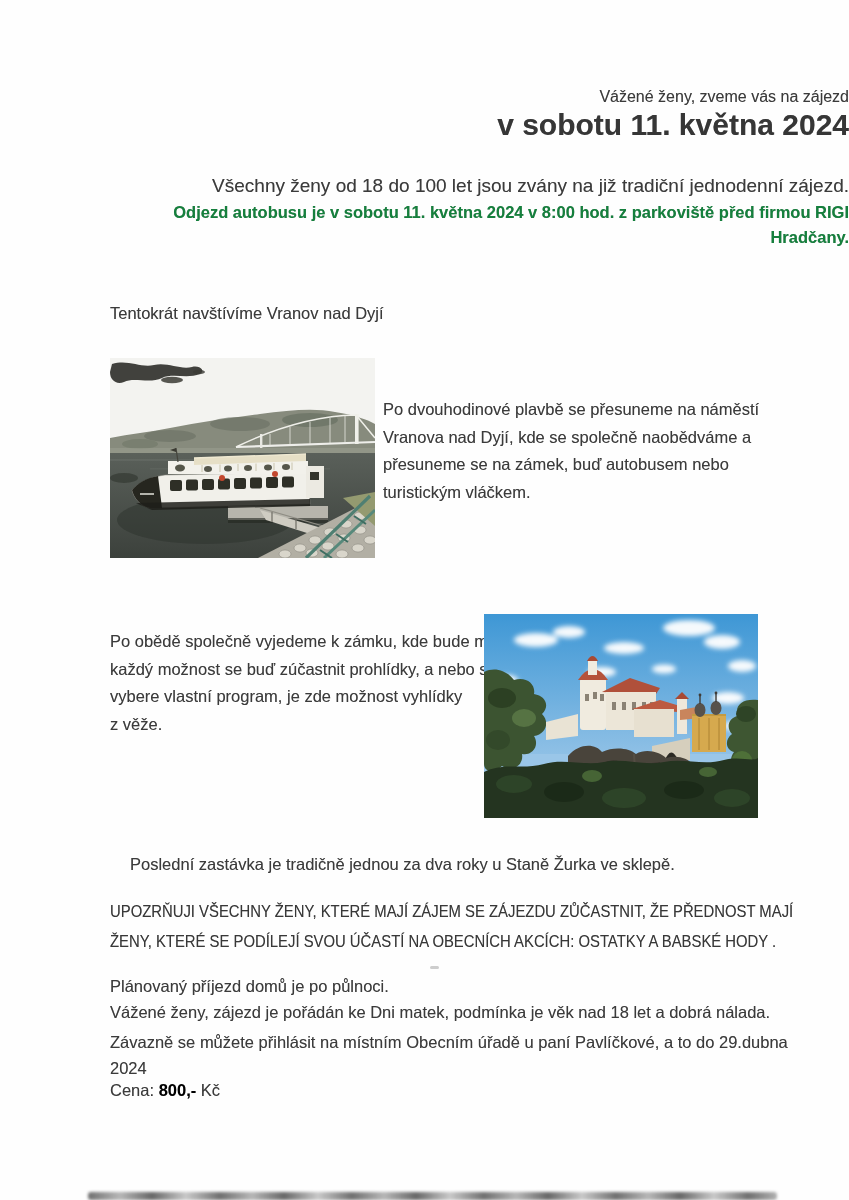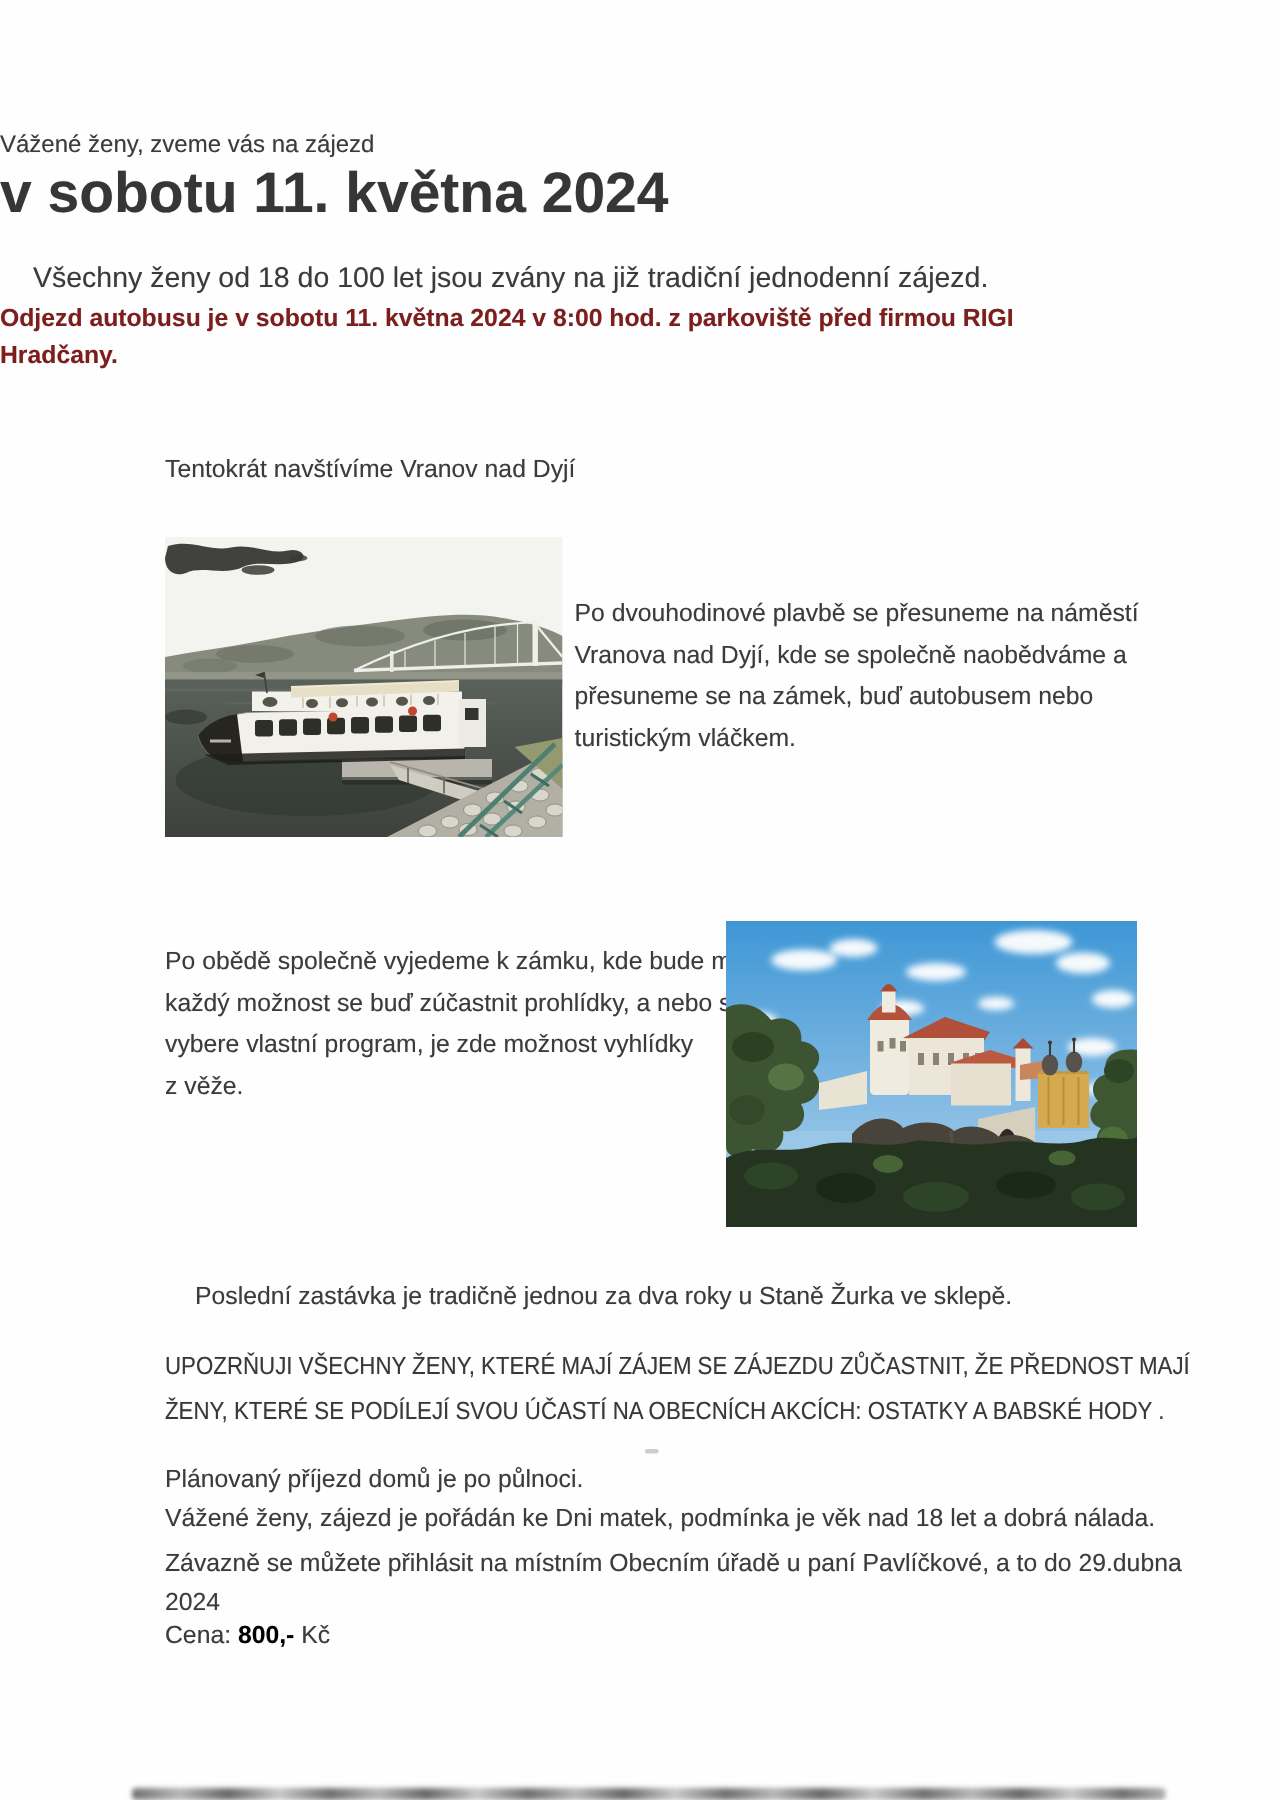--- a/index.html
+++ b/index.html
@@ -3,26 +3,26 @@
 <meta charset="utf-8">
 <style>
   html,body { margin:0; padding:0; background:#e9e9e9; }
   .page {
     position:relative; width:849px; height:1200px; margin:0 auto;
     background:#fefefe; overflow:hidden;
     font-family:"Liberation Sans", sans-serif;
     color:#3b3b3b;
     text-shadow:0 0 .5px rgba(59,59,59,.4);
   }
-  .center { position:absolute; left:0; right:0; text-align:left; }
+  .center { position:absolute; left:0; right:0; text-align:right; }
   .block  { position:absolute; }
   .intro     { top:88px;  font-size:16px; }
-  .title     { top:108px; font-size:38px; font-weight:700; margin:0; color:#363636; }
+  .title     { top:108px; font-size:30px; font-weight:700; margin:0; color:#363636; }
   .invite    { top:175px; font-size:19px;margin-left:22px; }
-  .departure { top:200px; font-size:16.5px; font-weight:700; line-height:25px; color:#7f1d1d; }
+  .departure { top:200px; font-size:16.5px; font-weight:700; line-height:25px; color:#15803d; }
   .visit        { left:110px; top:300px; font-size:16.5px; line-height:27px; }
   .photo-boat   { position:absolute; left:110px; top:358px; width:265px; height:200px; }
   .after-cruise { left:383px; top:396px; width:380px; font-size:16.5px; line-height:27.5px; }
   .after-lunch  { left:110px; top:628px; width:410px; font-size:16.5px; line-height:27.5px; }
   .photo-castle { position:absolute; left:484px; top:614px; width:274px; height:204px; }
   .last-stop { left:110px; top:855px; font-size:16.5px;margin-left:20px; }
   .notice    { left:110px; top:896px; font-size:16.5px; line-height:30px;
                transform:scaleX(.9); transform-origin:0 0; white-space:nowrap; color:#383838; }
   .arrival  { left:110px; top:977px;  font-size:16.5px; }
   .occasion { left:110px; top:1003px; font-size:16.5px; }

